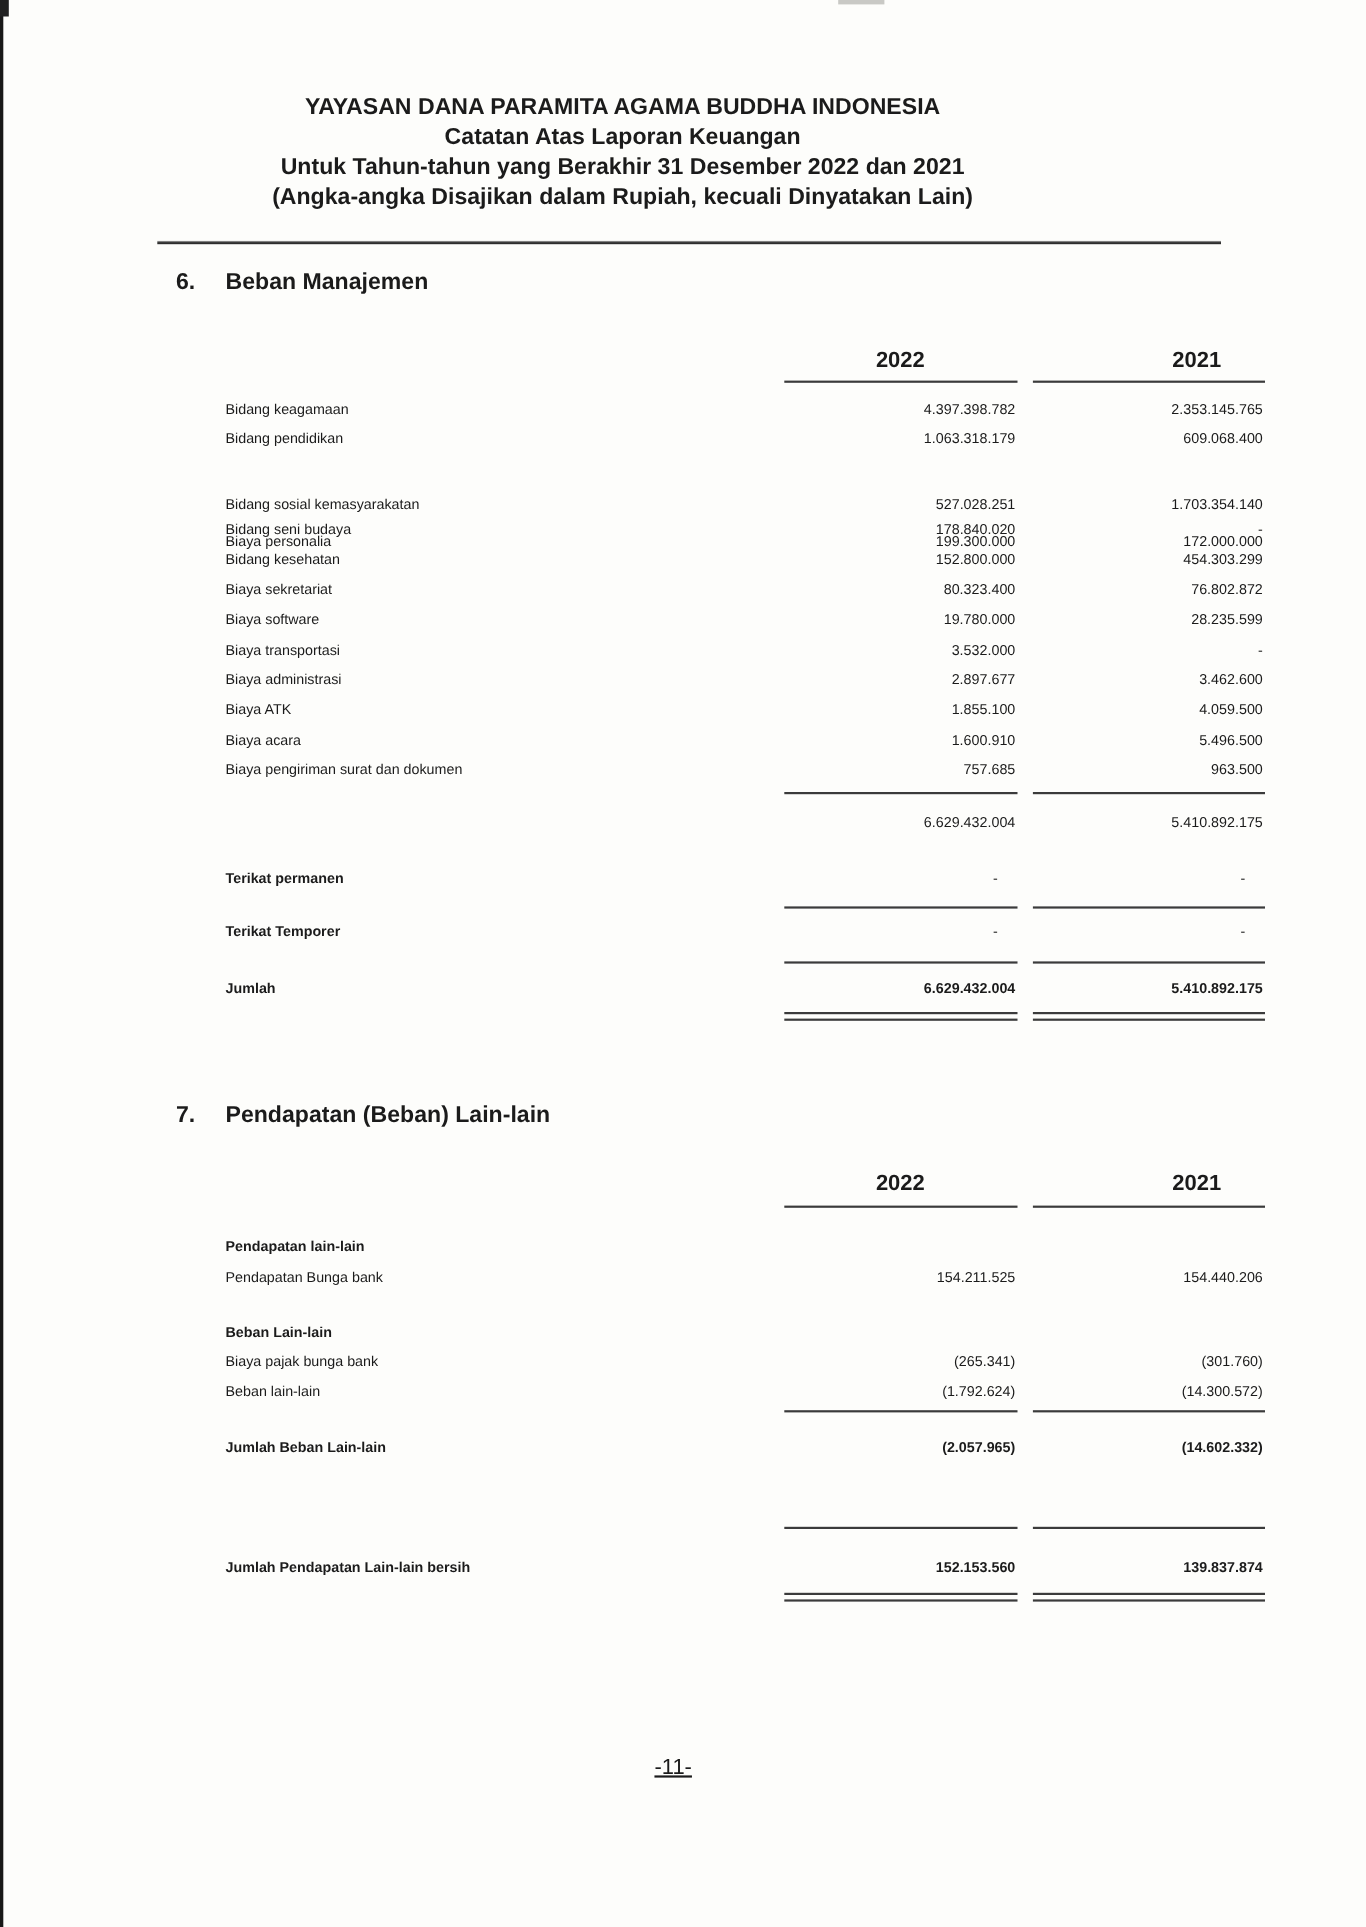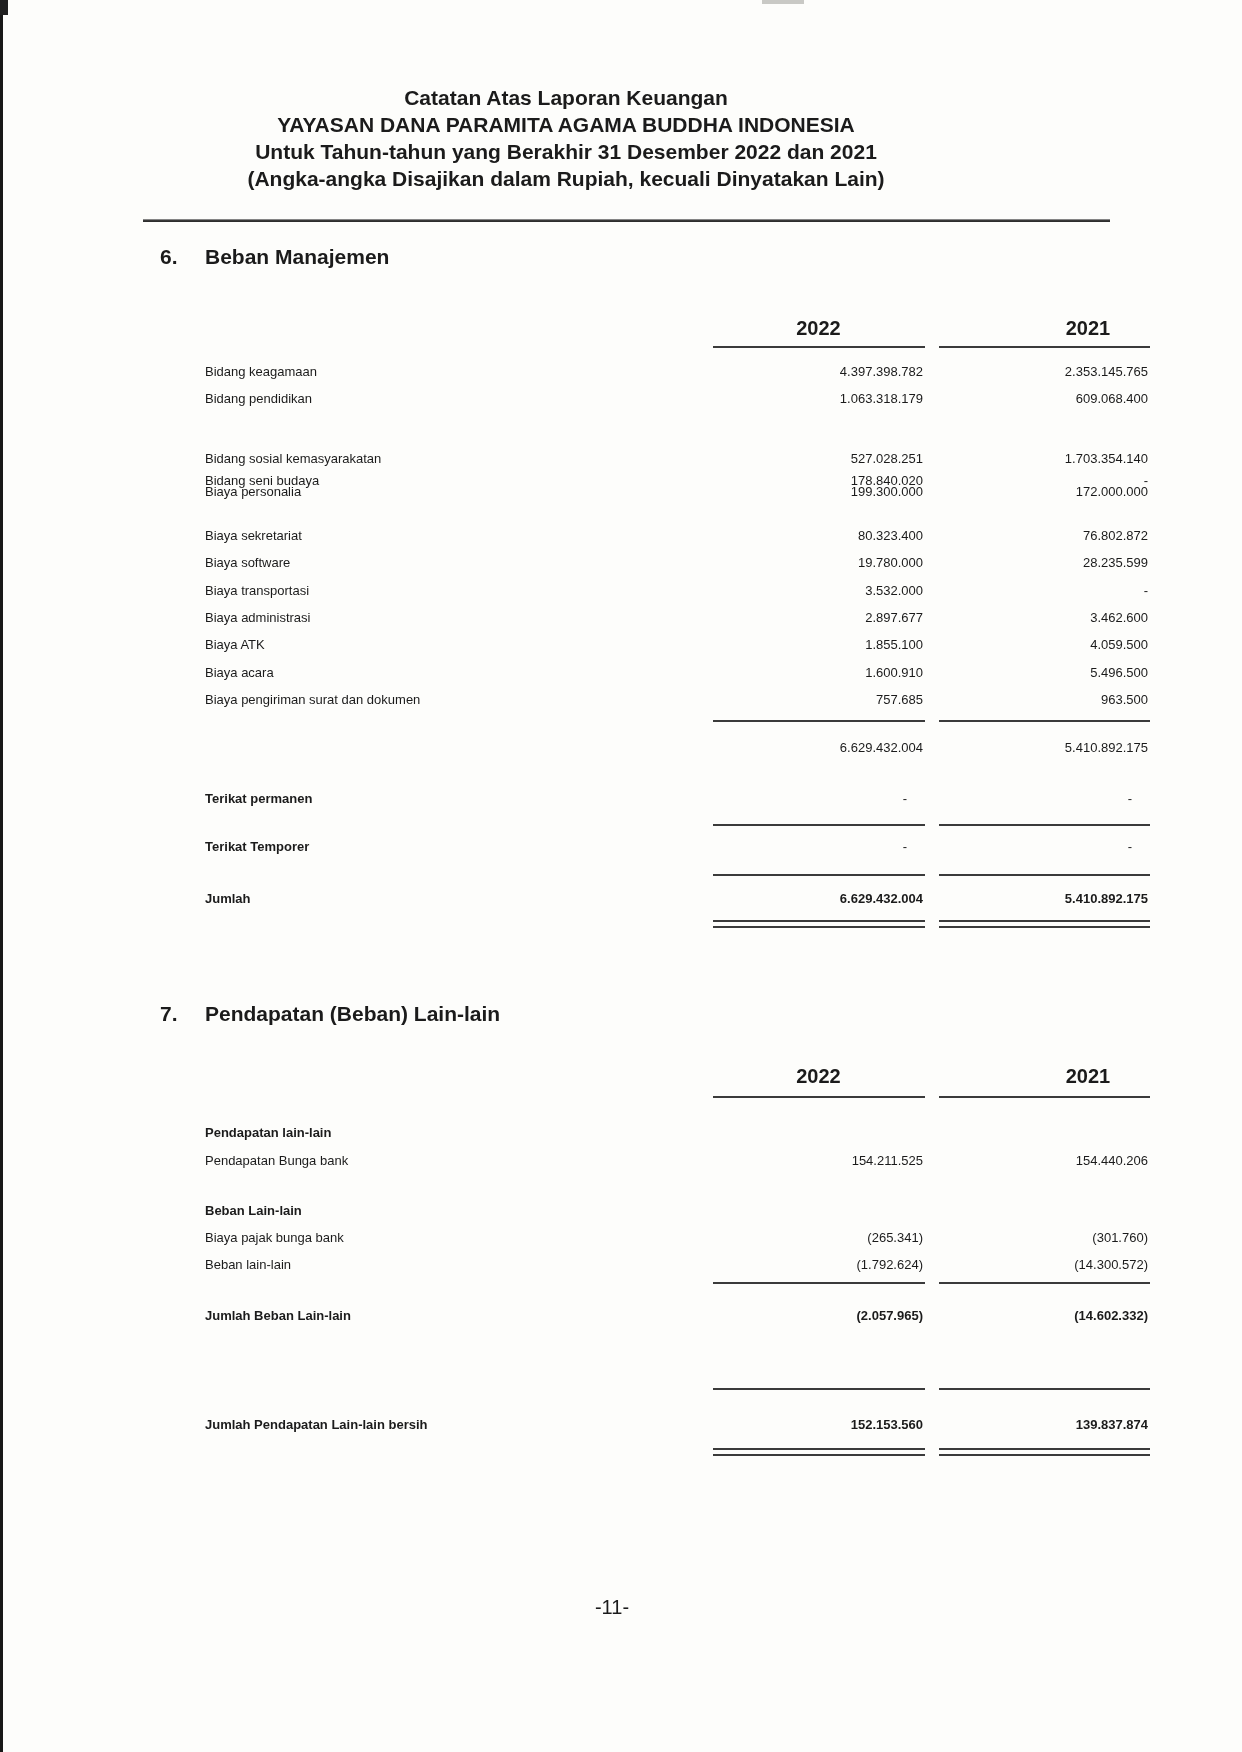--- a/index.html
+++ b/index.html
@@ -35,34 +35,34 @@
   .colhead{position:absolute;font-weight:bold;font-size:20px;text-align:center;}
   .ch1{left:713px;width:211px;}
   .ch2{left:983px;width:210px;}
   .ln{position:absolute;height:2px;background:#3b3b3b;}
   .ln1{left:713px;width:212px;}
   .ln2{left:939px;width:211px;}
   .dln{position:absolute;height:8px;box-sizing:border-box;
        border-top:2px solid #3b3b3b;border-bottom:2px solid #3b3b3b;}
   .dln1{left:713px;width:212px;}
   .dln2{left:939px;width:211px;}
-  .pagenum{left:0;top:1596px;width:1224px;text-align:center;font-size:20px;}
+  .pagenum{left:0;top:1596px;width:1224px;text-align:center;font-size:20px;text-decoration:underline;}
 </style>
 </head>
 <body>
 
 <div class="page">
 
   <div class="abs edge-strip"></div>
   <div class="abs edge-blob"></div>
   <div class="abs top-mark"></div>
 
   <div class="abs doc-header">
+    <div>YAYASAN DANA PARAMITA AGAMA BUDDHA INDONESIA</div>
     <div>Catatan Atas Laporan Keuangan</div>
-    <div>YAYASAN DANA PARAMITA AGAMA BUDDHA INDONESIA</div>
     <div>Untuk Tahun-tahun yang Berakhir 31 Desember 2022 dan 2021</div>
     <div>(Angka-angka Disajikan dalam Rupiah, kecuali Dinyatakan Lain)</div>
   </div>
   <div class="abs toprule"></div>
 
   <div class="abs sec-num" style="top:245px;">6.</div>
   <div class="abs sec-title" style="top:245px;">Beban Manajemen</div>
 
   <div class="abs colhead ch1" style="top:317px;">2022</div>
   <div class="abs colhead ch2" style="top:317px;">2021</div>
@@ -87,20 +87,25 @@
   <div class="abs row" style="top:441px;margin-top:38px;">
     <span class="lbl">Biaya personalia</span>
     <span class="v1">199.300.000</span>
     <span class="v2">172.000.000</span>
   </div>
   <div class="abs row" style="top:468px;">
     <span class="lbl">Bidang seni budaya</span>
     <span class="v1">178.840.020</span>
     <span class="v2">-</span>
   </div>
+  <div class="abs row" style="top:496px;">
+    <span class="lbl">Bidang kesehatan</span>
+    <span class="v1">152.800.000</span>
+    <span class="v2">454.303.299</span>
+  </div>
   <div class="abs row" style="top:523px;">
     <span class="lbl">Biaya sekretariat</span>
     <span class="v1">80.323.400</span>
     <span class="v2">76.802.872</span>
   </div>
   <div class="abs row" style="top:550px;">
     <span class="lbl">Biaya software</span>
     <span class="v1">19.780.000</span>
     <span class="v2">28.235.599</span>
   </div>

